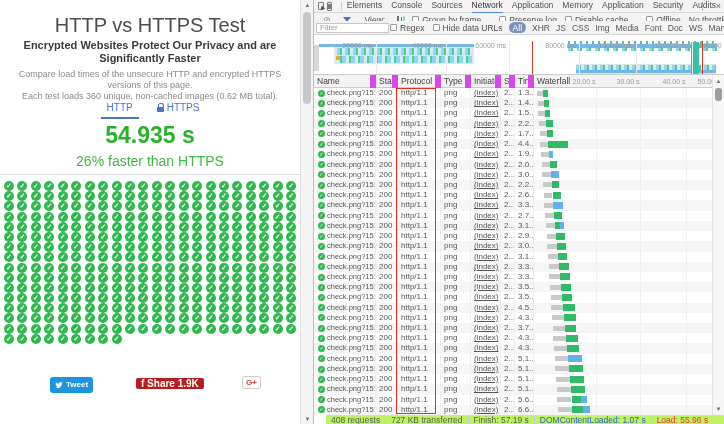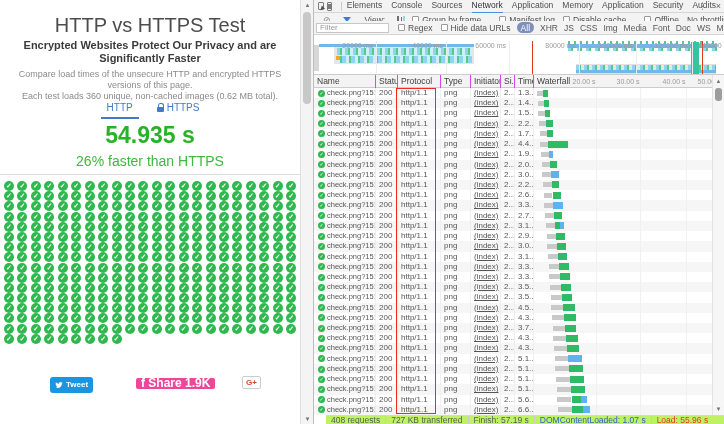--- a/index.html
+++ b/index.html
@@ -17,21 +17,21 @@
   .lock{display:inline-block;width:7px;height:9px;position:relative;margin-top:1px}
   .lock:before{content:"";position:absolute;top:0;left:1.5px;width:4px;height:5px;border:1.2px solid #4678c8;border-bottom:none;border-radius:2.5px 2.5px 0 0}
   .lock:after{content:"";position:absolute;top:4px;left:0;width:7px;height:5px;background:#4678c8;border-radius:1px}
   .pg-result{position:absolute;top:122px;left:0;width:300px;text-align:center;font-size:23px;font-weight:bold;color:#28b228}
   .pg-note{position:absolute;top:153px;left:0;width:300px;text-align:center;font-size:14px;color:#3fb83f}
   .pg-hr{position:absolute;top:174px;left:0;width:300px;border-top:1px solid #ddd}
   .check-grid{position:absolute;top:181px;left:4px;width:297px;display:flex;flex-wrap:wrap}
   .check{width:10px;height:10px;margin:0 3.45px 0.2px 0;background:#2eb84e;border-radius:50%;color:#fff;font-size:7px;font-weight:bold;line-height:10px;text-align:center}
   .social{position:absolute;top:376px;left:0;width:300px;height:16px}
   .btn-tweet{position:absolute;left:50px;top:1px;height:12px;background:#1b95e0;border-radius:3px;color:#fff;font-size:8px;font-weight:bold;line-height:12px;padding:8px 5px;display:flex;align-items:center;gap:3px;cursor:pointer}
-  .btn-fb{position:absolute;left:136px;top:2px;height:11px;background:#ec4899;border-radius:2px;color:#fff;font-size:12px;font-weight:bold;line-height:11px;padding:0 5px;cursor:pointer}
+  .btn-fb{position:absolute;left:136px;top:2px;height:11px;background:#b91c1c;border-radius:2px;color:#fff;font-size:10px;font-weight:bold;line-height:11px;padding:0 5px;cursor:pointer}
   .btn-gplus{position:absolute;left:242px;top:0;height:13px;background:#fff;border:1px solid #ccc;border-radius:2px;color:#db4437;font-size:8px;font-weight:bold;line-height:11px;padding:0 3px;cursor:pointer}
   .bird{width:8px;height:8px;fill:#fff}
 
   
   .page-scrollbar{position:absolute;left:300px;top:0;width:13px;height:424px;background:#f4f4f4;border-left:1px solid #e0e0e0}
   .sb-arrow{position:absolute;left:0;width:13px;text-align:center;font-size:6px;color:#737373;line-height:10px}
   .psb-up{top:0}
   .psb-down{bottom:0}
   .psb-thumb{position:absolute;left:2px;top:12px;width:8px;height:92px;background:#c8c8c8;border-radius:4px}
 
@@ -82,21 +82,21 @@
   .ov-rsp1{position:absolute;left:254px;top:0;width:149px;height:3px;background:repeating-linear-gradient(90deg,#57c78a 0 2px,#fff 2px 6px)}
   .ov-rblue{position:absolute;left:254px;top:3px;width:149px;height:4px;background:#74b6e8}
   .ov-rsp2{position:absolute;left:254px;top:7px;width:149px;height:3px;background:repeating-linear-gradient(90deg,#8fd4f2 0 3px,#57c78a 3px 5px,#fff 5px 9px)}
   .ov-rband{position:absolute;left:262px;top:23px;width:140px;height:10px;background:#e2e2e2}
   .ov-rsp3{position:absolute;left:262px;top:24px;width:140px;height:5px;background:repeating-linear-gradient(90deg,#8fd4f2 0 3px,#57c78a 3px 5px,#cdeefa 5px 8px)}
   .ov-rblue2{position:absolute;left:262px;top:29px;width:140px;height:3px;background:#74b6e8}
   .ov-teal{position:absolute;left:377px;top:1px;width:8px;height:32px;background:#35c4a0}
   .ov-red2{position:absolute;left:388px;top:0;width:1px;height:34px;background:#e0391f}
 
   .table-header{position:absolute;top:75px;left:0;width:399px;height:13px;background:#f3f3f3;border-bottom:1px solid #ccc;display:flex}
-  .hcell{height:13px;line-height:13px;padding-left:3px;border-right:1px solid #d946ef;color:#404040;font-size:8.5px;white-space:nowrap;overflow:hidden;cursor:pointer}
+  .hcell{height:13px;line-height:13px;padding-left:3px;border-right:6px solid #d946ef;color:#404040;font-size:8.5px;white-space:nowrap;overflow:hidden;cursor:pointer}
   .hcell-wf{flex:1;position:relative;border-right:none}
   .wf-tick{position:absolute;top:0;width:34px;text-align:center;font-size:7px;color:#9a9a9a;line-height:13px}
 
   .table-body{position:absolute;top:88px;left:0;width:399px;height:327px;overflow:hidden}
   .nrow{display:flex;height:10.22px;line-height:10.2px;font-size:8px;color:#565656;cursor:pointer}
   .nrow.alt{background:#f6f6f6}
   .ncell{padding-left:3px;border-right:1px solid #efefef;white-space:nowrap;overflow:hidden;flex:none}
   .c-name{width:62px;display:flex;align-items:center;gap:2px;font-size:7.5px;padding-left:4px}
   .row-ico{width:7px;height:7px;border-radius:50%;background:#2eb84e;color:#fff;font-size:5px;line-height:7px;text-align:center;flex:none}
   .c-status{width:22px}
@@ -536,39 +536,39 @@
       <span class="tb-label">View:</span>
       <span class="icon-gridview"></span>
       <span class="icon-wfview"></span>
       <span class="tb-check">
           <span class="cb"></span>
           <span>Group by frame</span>
         </span>
       <span class="vsep"></span>
       <span class="tb-check">
           <span class="cb"></span>
-          <span>Manifest log</span>
+          <span>Preserve log</span>
         </span>
       <span class="tb-check">
           <span class="cb"></span>
           <span>Disable cache</span>
         </span>
       <span class="vsep"></span>
       <span class="tb-check">
           <span class="cb"></span>
           <span>Offline</span>
         </span>
       <span class="tb-check">
           <span>No throttling</span>
         </span>
     </div>
 
     <div class="dt-filterbar">
       <input class="filter-input" placeholder="Filter" style="">
-      <span class="tb-check" style="margin-left:9px">
+      <span class="tb-check" style="margin-left:1px">
           <span class="cb"></span>
           <span>Regex</span>
         </span>
       <span class="tb-check" style="margin-right:0">
           <span class="cb"></span>
           <span>Hide data URLs</span>
         </span>
       <span class="ftype-strip">
           <span class="ftype active">All</span>
           <span class="ftype">XHR</span>

